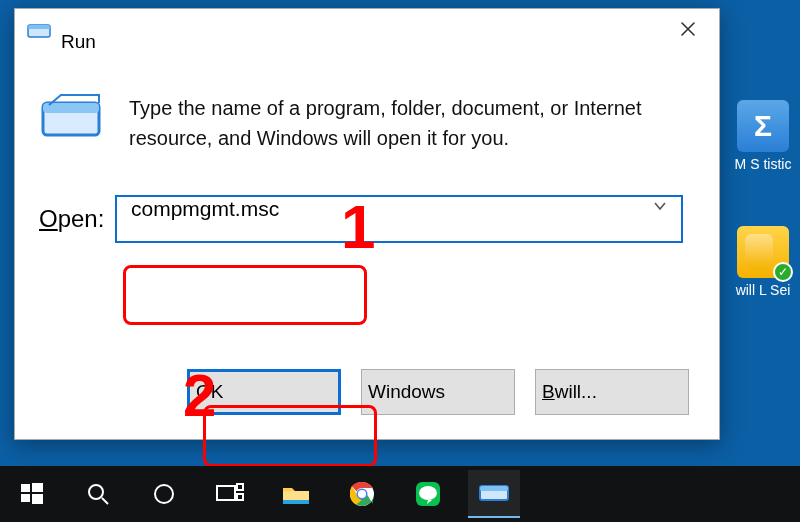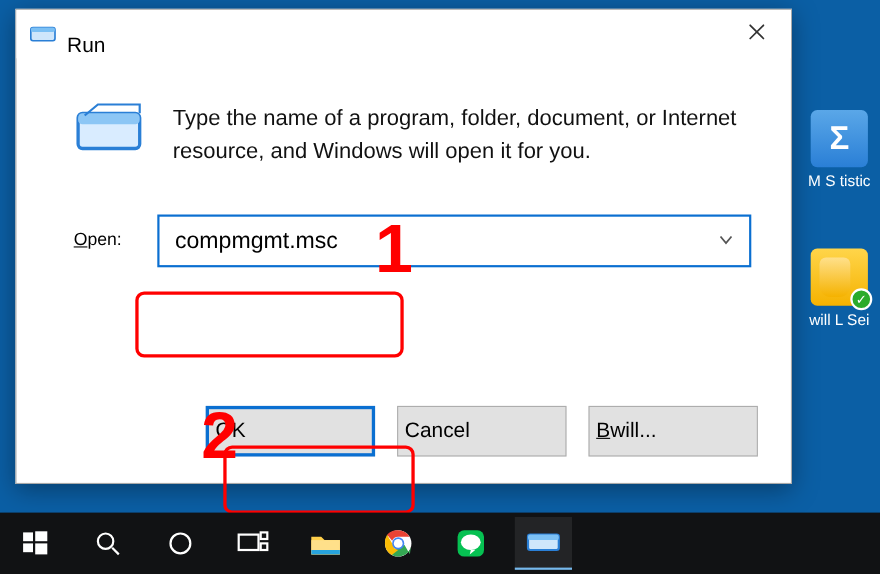--- a/index.html
+++ b/index.html
@@ -46,21 +46,21 @@
   .titlebar .close-btn {
     width: 50px; height: 40px;
     display: flex; align-items: center; justify-content: center;
     font-size: 22px;
     color: #333;
     background: transparent;
     border: none;
   }
 
   .body-area {
-    padding: 40px 36px 0 52px;
+    padding: 40px 36px 0 24px;
     position: relative;
     height: calc(100% - 44px);
   }
 
   .prompt-row {
     display: flex;
     align-items: flex-start;
   }
   .run-big-icon {
     width: 64px; height: 58px;
@@ -74,32 +74,31 @@
     line-height: 30px;
     color: #111;
   }
 
   .open-row {
     display: flex;
     align-items: center;
     margin-top: 42px;
   }
   .open-label {
-    font-size: 16px;
+    font-size: 24px;
     width: 76px;
   }
   .open-label span.ul { text-decoration: underline; }
 
   .combo {
     flex: 1;
     height: 48px;
     border: 2px solid #0a6fd1;
     background: #fff;
     display: flex;
-    align-items: center;
     padding: 0 10px 0 14px;
     font-size: 21px;
     position: relative;
   }
   .combo .value { flex:1; }
   .combo .chev {
     width: 22px; text-align:center; color:#555;
     font-size: 16px;
   }
 
@@ -268,21 +267,21 @@
             </svg>
         </span>
       </div>
     </div>
 
     <div class="button-row">
       <button class="btn default">
           <span>OK</span>
         </button>
       <button class="btn">
-          <span>Cancel</span>
+          <span>Windows</span>
         </button>
       <button class="btn">
           <span class="ul">B</span>
           <span>will...</span>
         </button>
     </div>
 
     <div class="red-box-1"></div>
     <div class="red-box-2"></div>
     <div class="ann ann1">1</div>

